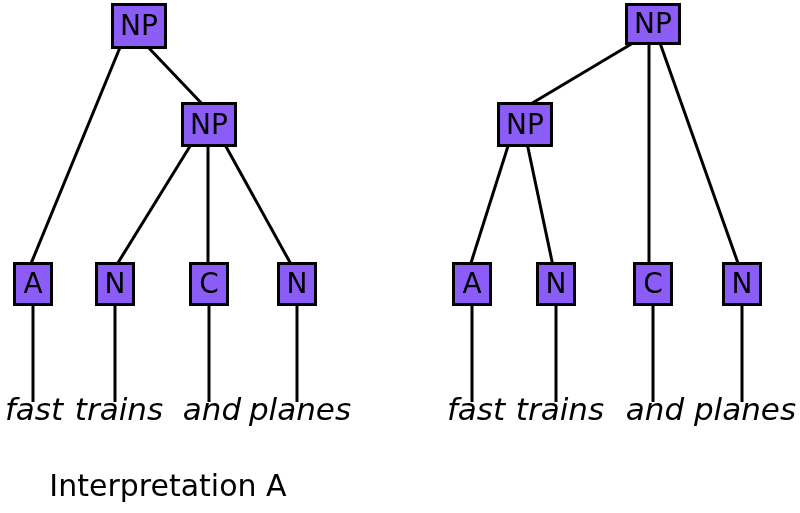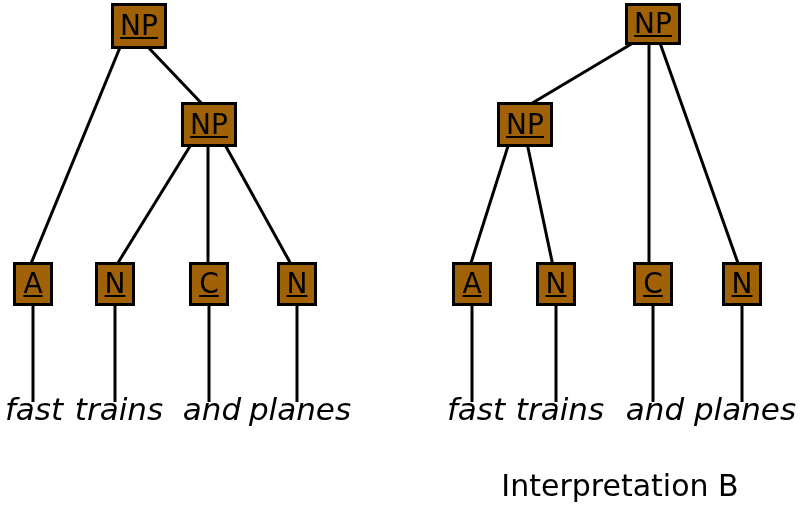--- a/index.html
+++ b/index.html
@@ -9,25 +9,24 @@
     font-family: "DejaVu Sans", "Liberation Sans", sans-serif;
     color: #000000;
     overflow: hidden;
   }
   .canvas { position: relative; width: 800px; height: 513px; background: #ffffff; }
   .edges { position: absolute; left: 0; top: 0; width: 800px; height: 513px; }
   .node {
     position: absolute;
     box-sizing: border-box;
     border: 3px solid #000000;
-    background: #a16207;
+    background: #8b5cf6;
     display: flex; align-items: center; justify-content: center;
     font-size: 28px; line-height: 1;
     z-index: 2;
-    text-decoration: underline;
   }
   .np-node { width: 56px; height: 46px; }
   .leaf-node { width: 40px; height: 44px; top: 262px; }
   .word {
     position: absolute; top: 394px;
     transform: translateX(-50%);
     font-style: italic; font-size: 31px; line-height: 1;
     white-space: nowrap; z-index: 2;
   }
   .caption {
@@ -71,29 +70,29 @@
   <div class="node leaf-node" style="left:13px;">A</div>
   <div class="node leaf-node" style="left:95px;">N</div>
   <div class="node leaf-node" style="left:189px;">C</div>
   <div class="node leaf-node" style="left:277px;">N</div>
 
   <div class="word" style="left:34px;">fast</div>
   <div class="word" style="left:119px;">trains</div>
   <div class="word" style="left:212px;">and</div>
   <div class="word" style="left:300px;">planes</div>
 
+  <div class="caption" style="left:168px;">Interpretation A</div>
 
   <div class="node np-node" style="left:625px; top:3px; height:42px;">NP</div>
   <div class="node np-node" style="left:497px; top:102px; height:45px;">NP</div>
 
   <div class="node leaf-node" style="left:452px;">A</div>
   <div class="node leaf-node" style="left:536px;">N</div>
   <div class="node leaf-node" style="left:633px;">C</div>
   <div class="node leaf-node" style="left:722px;">N</div>
 
   <div class="word" style="left:476px;">fast</div>
   <div class="word" style="left:560px;">trains</div>
   <div class="word" style="left:655px;">and</div>
   <div class="word" style="left:745px;">planes</div>
 
-  <div class="caption" style="left:620px;">Interpretation B</div>
 
 </div>
 
 </body></html>

